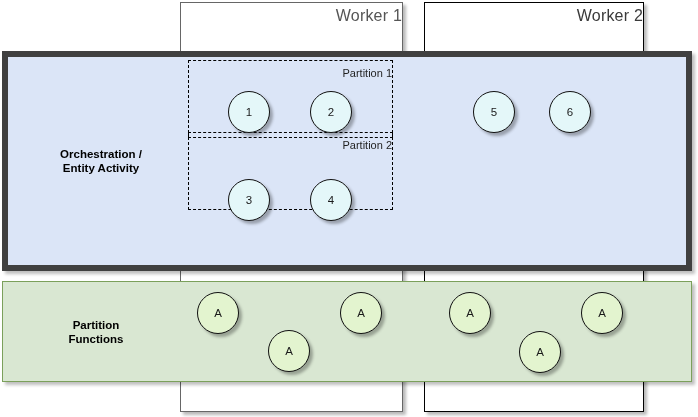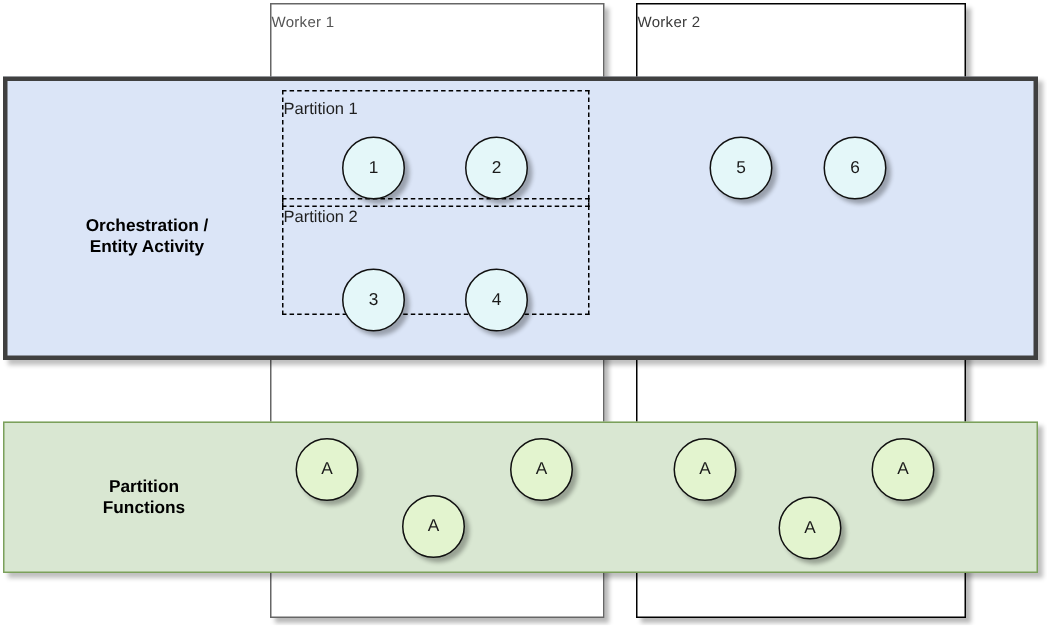--- a/index.html
+++ b/index.html
@@ -30,38 +30,38 @@
     border: 1px solid #666666;
   }
   #worker-2-box {
     left: 424px; top: 2px; width: 220px; height: 410px;
     border: 1px solid #000000;
   }
   .worker-label {
     position: absolute;
     top: 6px;
     left: 0; right: 0;
-    text-align: left;
-    font-size: 10px;
+    text-align: right;
+    font-size: 16px;
     line-height: 14px;
     letter-spacing: 0.2px;
   }
   #worker-1-box .worker-label { color: #555555; }
   #worker-2-box .worker-label { color: #3a3a3a; }
 
   
   .band {
     position: absolute;
     box-sizing: border-box;
     box-shadow: 3px 3px 3px rgba(0,0,0,0.25);
   }
   #orchestration-band {
-    left: 2px; top: 51px; width: 690px; height: 189px;
+    left: 2px; top: 51px; width: 690px; height: 220px;
     background: #dbe5f7;
-    border: 3px solid #404040;
+    border: 6px solid #404040;
   }
   #activity-band {
     left: 2px; top: 281px; width: 690px; height: 101px;
     background: #d9e7d2;
     border: 1px solid #7ba05b;
   }
   .band-label {
     position: absolute;
     left: 8px;
     width: 170px;
@@ -80,21 +80,21 @@
     box-sizing: border-box;
     border: 1.4px dashed #000000;
     background: transparent;
   }
   #partition-1 { left: 188px; top: 60px;  width: 205px; height: 78px; }
   #partition-2 { left: 188px; top: 132px; width: 205px; height: 78px; }
   #partition-3 { left: 433px; top: 60px;  width: 204px; height: 78px; }
   .partition-label {
     position: absolute;
     top: 5px; left: 0; right: 0;
-    text-align: left;
+    text-align: right;
     font-size: 11px;
     line-height: 14px;
     color: #1f1f1f;
   }
 
   
   .node {
     position: absolute;
     width: 42px;
     height: 42px;

